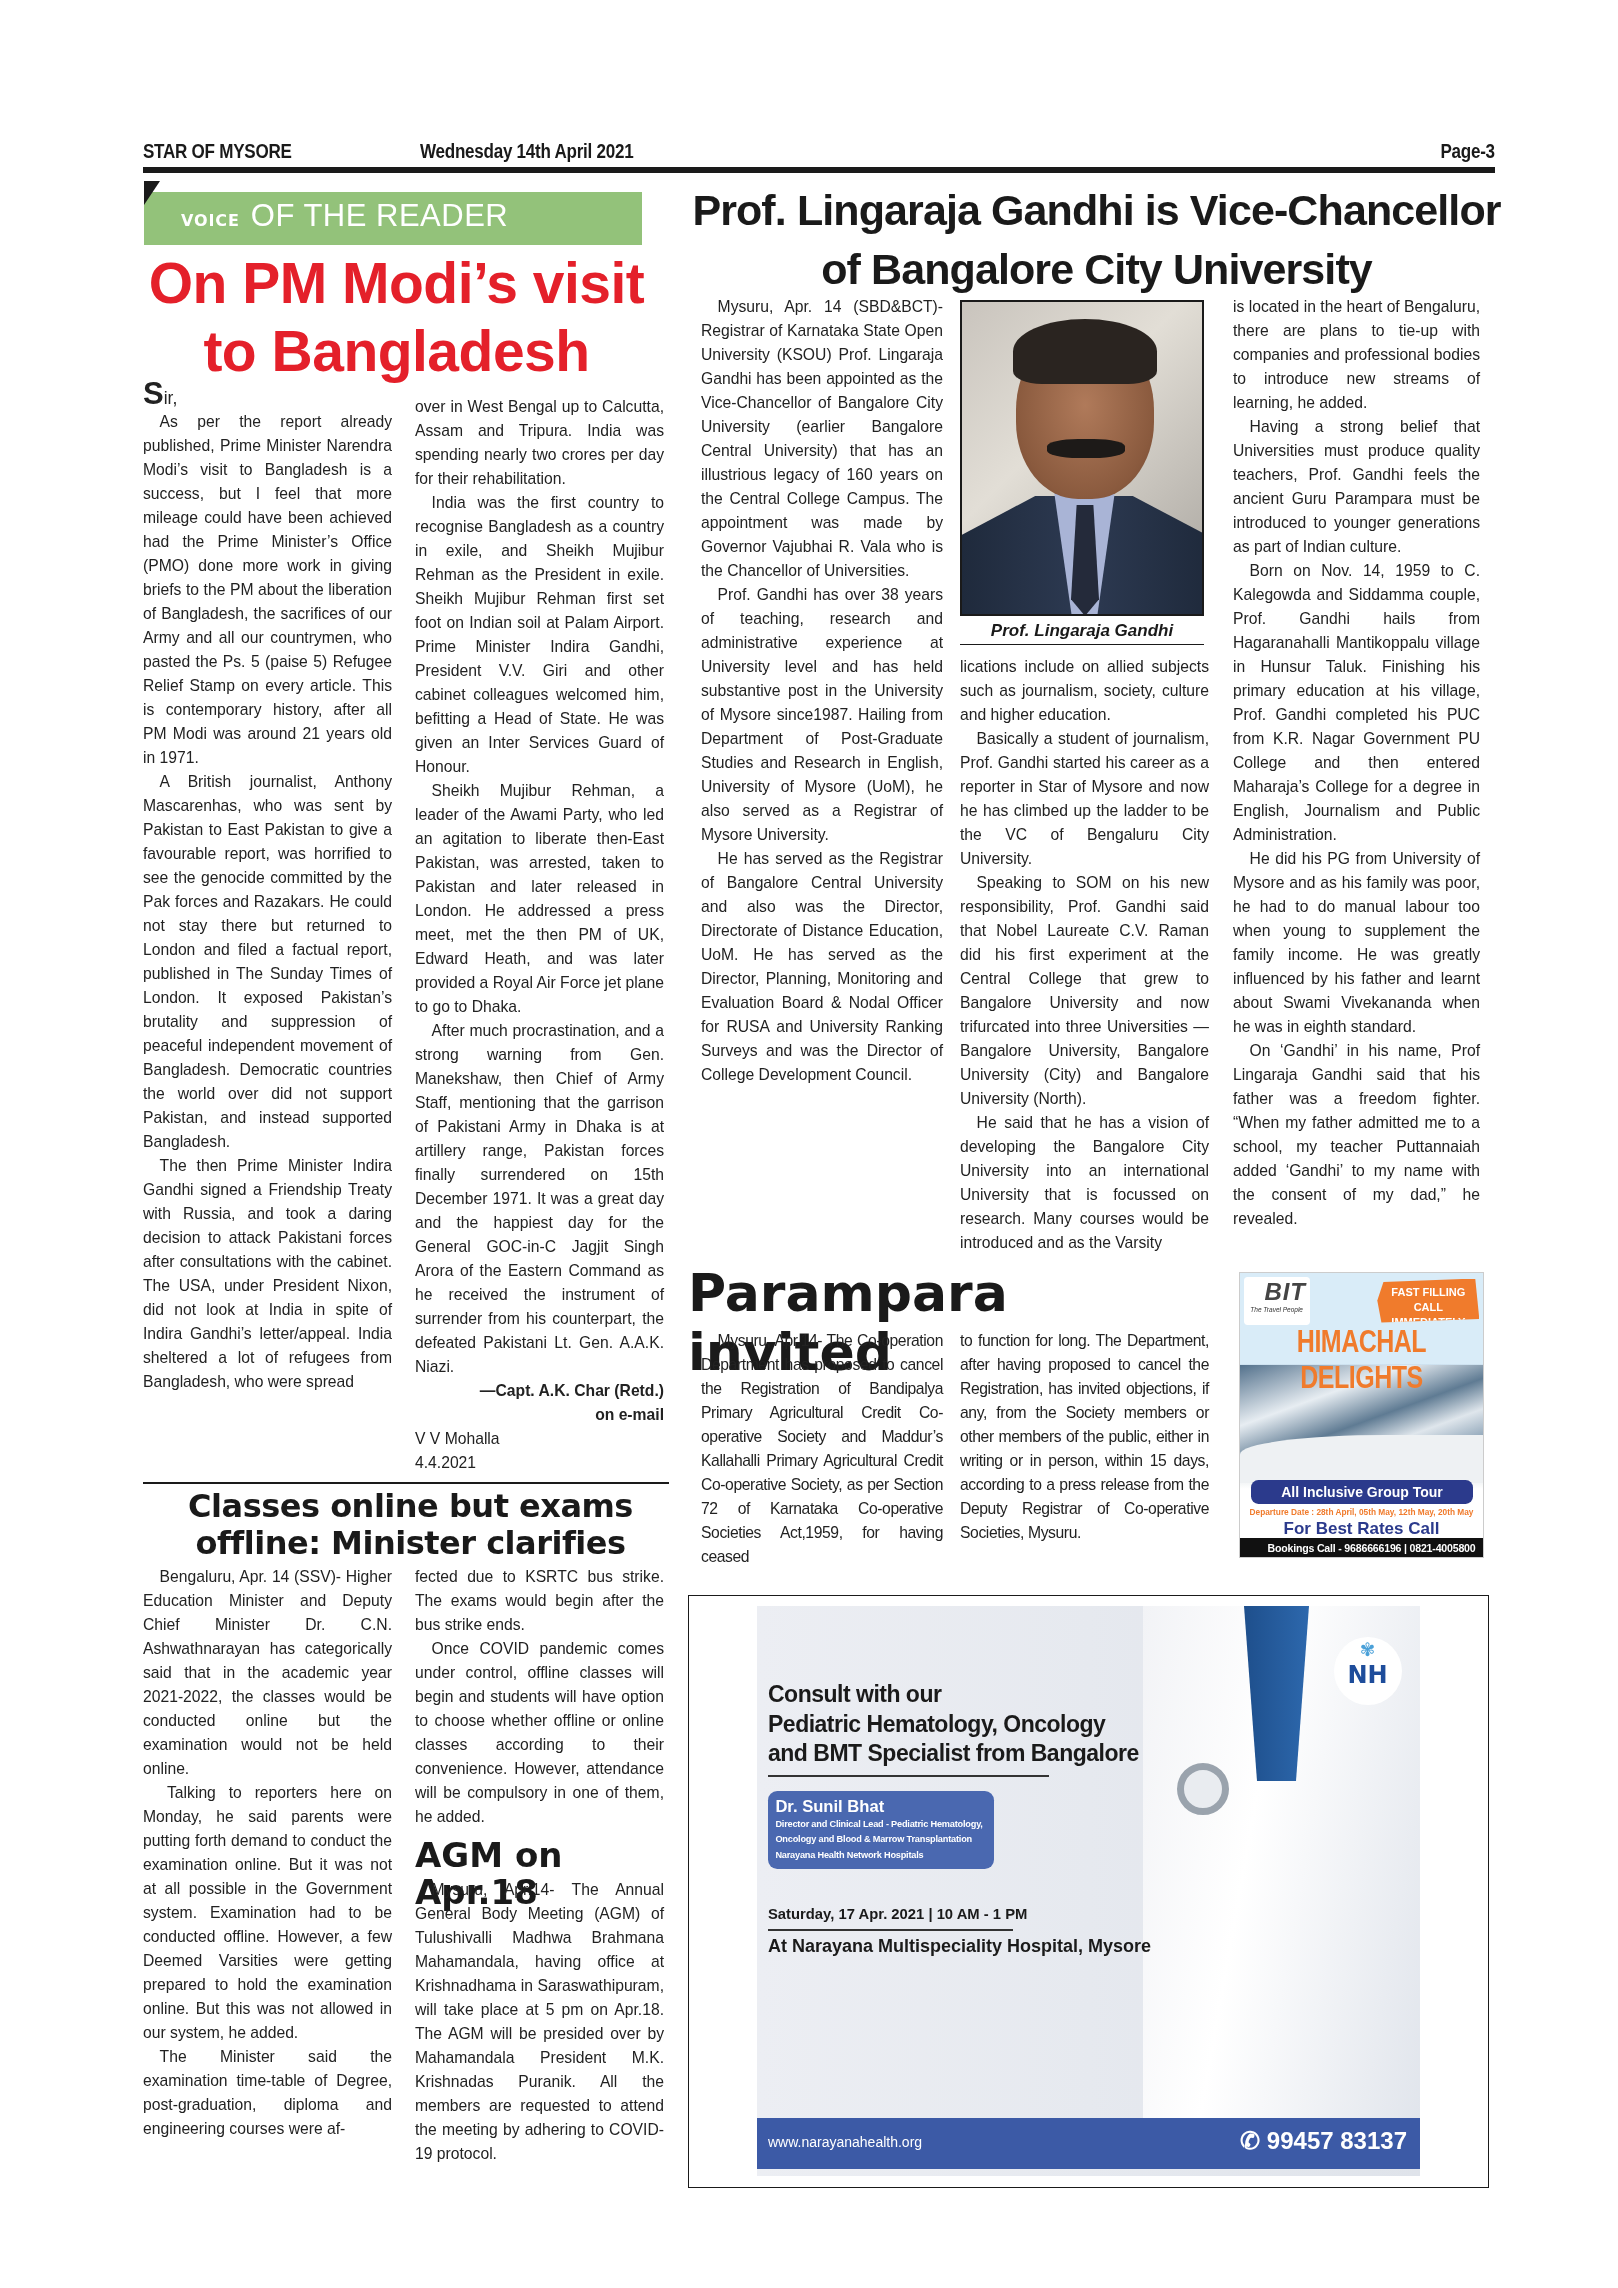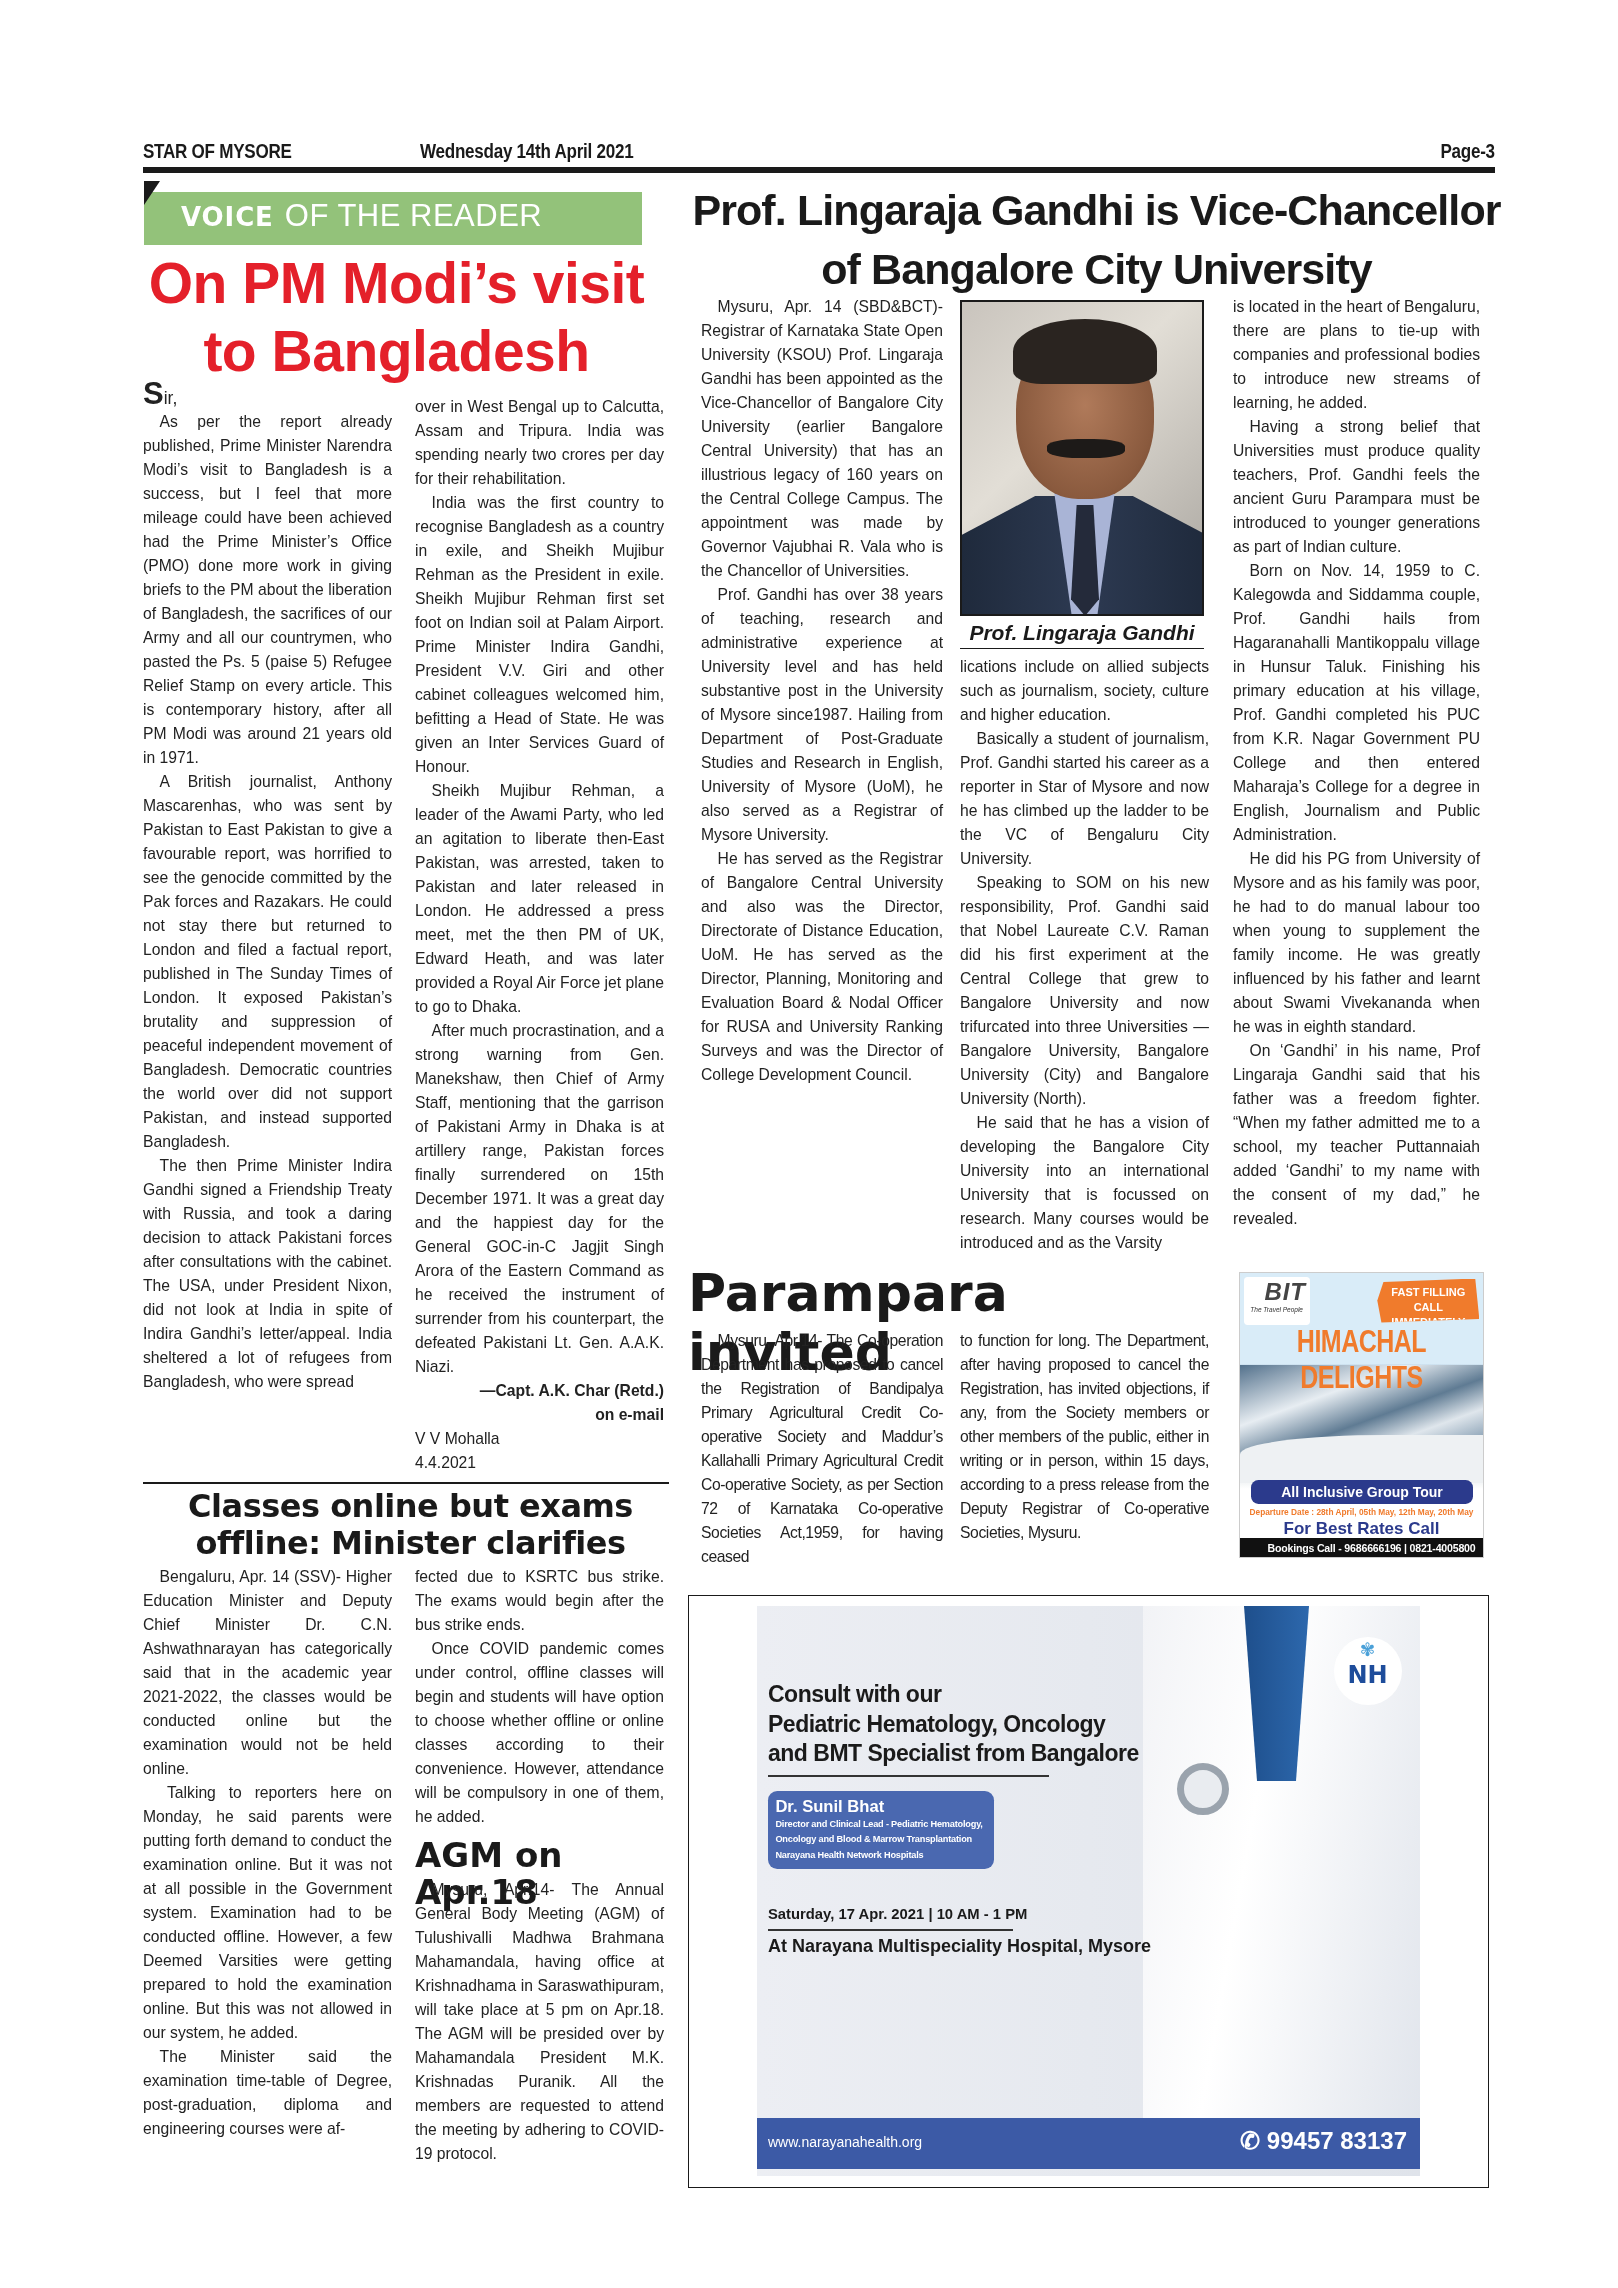--- a/index.html
+++ b/index.html
@@ -18,41 +18,41 @@
 
   
   .col { position: absolute; font-size: 15.7px; line-height: 24px; text-align: justify; hyphens: manual; color: #222; }
   .col p { text-indent: 16.6px; }
   .col p.noind { text-indent: 0; }
 
   
   .votr-band { left: 144px; top: 192px; width: 498px; height: 53px; background: #93c27a; }
   .votr-corner { left: 144px; top: 181px; width: 0; height: 0; border-top: 24px solid #1a1a1a; border-right: 16.6px solid transparent; }
   .votr-text { left: 181px; top: 198px; color: #fff; font-size: 31px; letter-spacing: 0.5px; }
-  .votr-text b { font-size: 26px; font-weight: bold; letter-spacing: 0.9px; margin-right: 11px; font-family: "DejaVu Sans", sans-serif; }
+  .votr-text b { font-size: 16px; font-weight: bold; letter-spacing: 0.9px; margin-right: 11px; font-family: "DejaVu Sans", sans-serif; }
   .votr-head { left: 138px; top: 249px; width: 517px; text-align: center; color: #e4202a; font-weight: bold; font-size: 57px; line-height: 68px; letter-spacing: -0.5px; }
 
   .sir { font-size: 17.5px; }
   .sir b { font-size: 31px; font-weight: bold; }
 
   .signoff { text-align: right; font-weight: bold; }
 
   .hr { position: absolute; height: 1.8px; background: #1a1a1a; }
 
   
   .prof-head { left: 688px; top: 181px; width: 817px; text-align: center; font-family: "Liberation Sans", sans-serif; font-weight: bold; font-size: 43px; line-height: 59px; letter-spacing: -0.9px; color: #1a1a1a; }
 
   .photo { left: 960px; top: 300px; width: 244px; height: 316px; border: 2.8px solid #1a1a1a; background: linear-gradient(135deg,#c9c4bd 0%,#e2ded6 40%,#a7a39d 100%); overflow: hidden; }
   .photo .face { position: absolute; left: 54px; top: 26px; width: 138px; height: 171px; border-radius: 48% 48% 45% 45%; background: radial-gradient(ellipse at 50% 45%, #b07a5a 0%, #8a5a3e 70%, #6e4530 100%); }
   .photo .hair { position: absolute; left: 51px; top: 16.6px; width: 144px; height: 65px; border-radius: 50% 50% 20% 20%; background: #2a2420; }
   .photo .mustache { position: absolute; left: 85px; top: 137px; width: 78px; height: 18.5px; border-radius: 40%; background: #1d1a18; }
   .photo .suit { position: absolute; left: 0; top: 194px; width: 244px; height: 129px; background: linear-gradient(90deg,#1f2a3c 0%,#2d3a52 50%,#1f2a3c 100%); clip-path: polygon(0 30%, 30% 0, 70% 0, 100% 30%, 100% 100%, 0 100%); }
   .photo .shirt { position: absolute; left: 92px; top: 189px; width: 61px; height: 129px; background: #a9b4d6; clip-path: polygon(0 0, 100% 0, 70% 100%, 30% 100%); }
   .photo .tie { position: absolute; left: 109px; top: 203px; width: 28px; height: 111px; background: #242a3a; clip-path: polygon(20% 0, 80% 0, 100% 85%, 50% 100%, 0 85%); }
-  .caption { left: 960px; top: 621px; width: 244px; text-align: center; font-style: italic; font-weight: bold; font-size: 21px; border-bottom: 1.8px solid #1a1a1a; padding-bottom: 2.8px; }
+  .caption { left: 960px; top: 621px; width: 244px; text-align: center; font-style: italic; font-weight: bold; font-size: 17px; border-bottom: 1.8px solid #1a1a1a; padding-bottom: 2.8px; }
 
   
   .obj-head { left: 688px; top: 1264px; width: 535px; font-weight: bold; font-size: 52px; line-height: 59px; letter-spacing: 0px; font-family: "DejaVu Sans", sans-serif; color: #1a1a1a; }
   .col-cond { font-family: "Liberation Sans", sans-serif; letter-spacing: -0.4px; }
 
   
   .travel { left: 1239px; top: 1272px; width: 245px; height: 286px; background: linear-gradient(180deg,#d9ecf8 0%,#d9ecf8 32%,#6d8ca8 34%,#9fb3c6 48%,#e9eef2 62%,#f4f6f7 74%,#ffffff 76%,#ffffff 100%); border: 0.9px solid #ccc; overflow: hidden; }
   .travel .logo { position: absolute; left: 3.7px; top: 3.7px; width: 66px; height: 48px; background: #fff; border-radius: 3.7px; text-align: center; }
   .travel .logo .bit { font-weight: bold; font-style: italic; font-size: 24px; color: #444; line-height: 29.5px; letter-spacing: 0.9px; margin-left: 17px; }
   .travel .logo .tag { font-size: 6.5px; font-style: italic; color: #333; }

